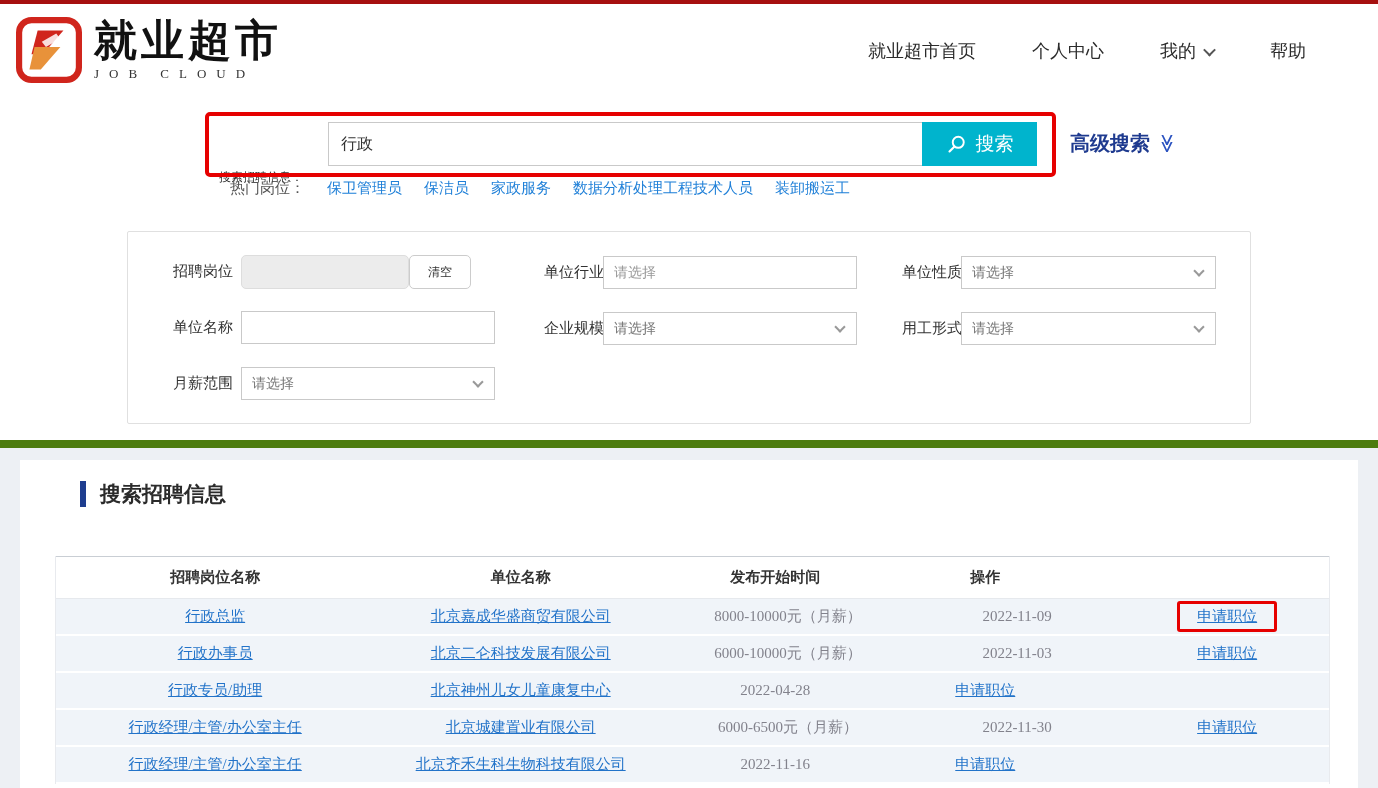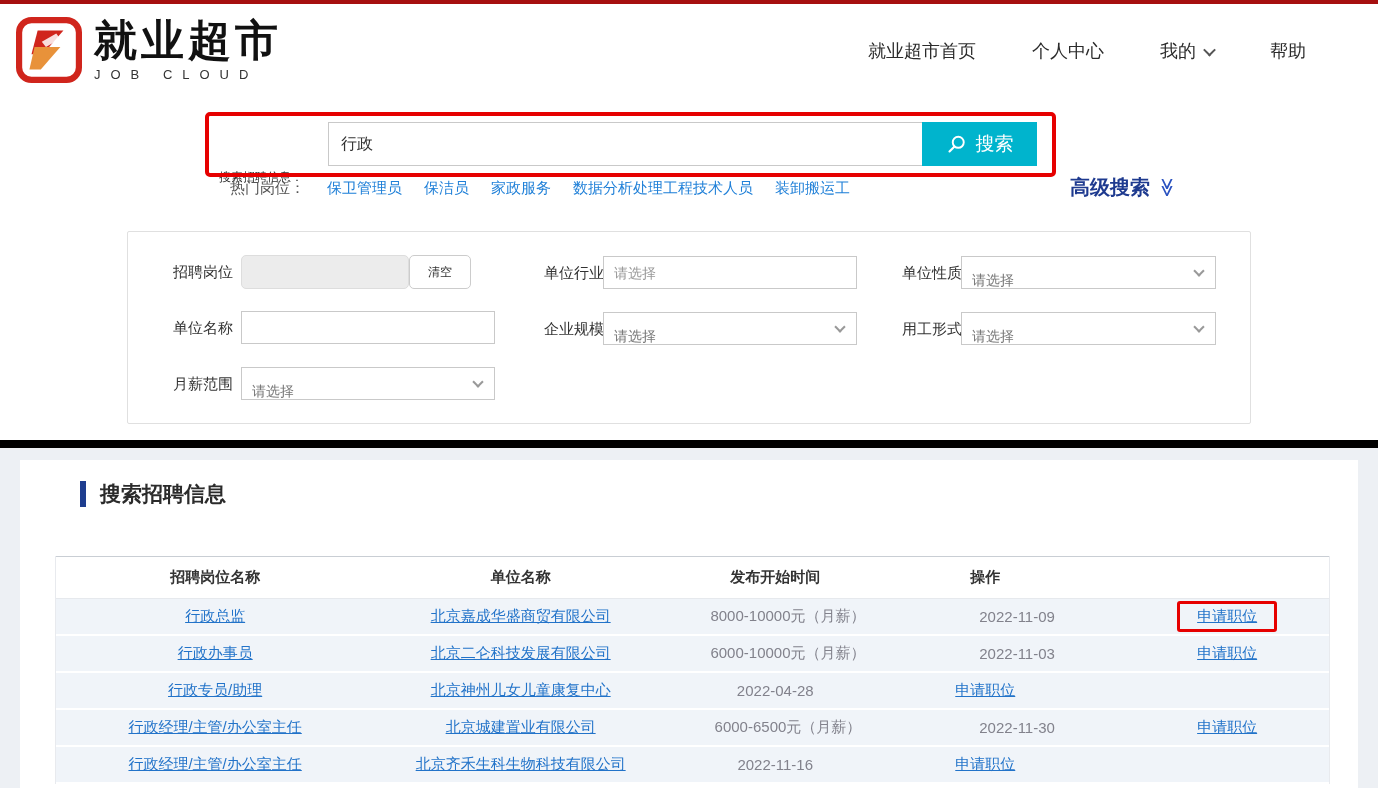--- a/index.html
+++ b/index.html
@@ -1,18 +1,18 @@
 <!DOCTYPE html>
 <html><head>
 <meta charset="utf-8">
 <style>
   * { margin: 0; padding: 0; box-sizing: border-box; }
   html, body { width: 1378px; height: 788px; }
   body { font-family: "Liberation Sans", "DejaVu Sans", sans-serif; background: #fff; overflow: hidden; }
-  #page { position: relative; width: 1378px; height: 788px; background: #000000; }
+  #page { position: relative; width: 1378px; height: 788px; background: #4d7c0f; font-family: Liberation Serif, serif; }
 
   
   .top-bar { position: absolute; left: 0; top: 0; width: 100%; height: 4px; background: #a60f0f; }
 
   
   .header { position: absolute; left: 0; top: 4px; width: 100%; height: 94px; background: #fff; }
   .logo-wrap { position: absolute; left: 16px; top: 13px; display: flex; align-items: center; }
   .logo-icon { width: 66px; height: 66px; }
   .logo-text { margin-left: 12px; }
   .logo-title { font-size: 43px; font-weight: bold; color: #111; letter-spacing: 4px; line-height: 1.05; }
@@ -20,30 +20,30 @@
   .nav { position: absolute; right: 72px; top: 0; height: 94px; display: flex; align-items: center; gap: 56px; }
   .nav-item { font-size: 18px; color: #2b2b2b; cursor: pointer; display: flex; align-items: center; gap: 9px; }
   .chev-down { width: 9px; height: 9px; border-right: 2px solid #555; border-bottom: 2px solid #555; transform: rotate(45deg) translate(-1px,-1px); display: inline-block; }
 
   
   .search-zone { position: absolute; left: 0; top: 98px; width: 100%; height: 342px; background: #fff; }
   .red-box-search { position: absolute; left: 205px; top: 14px; width: 851px; height: 65px; border: 4px solid #e60000; border-radius: 5px; pointer-events: none; z-index: 5; }
   .search-label { position: absolute; left: 219px; top: 36px; font-size: 12px; color: #333; margin-top: 35px; }
   .search-input { position: absolute; left: 328px; top: 24px; width: 594px; height: 44px; border: 1px solid #c9c9c9; border-right: none; padding: 0 12px; font-size: 16px; color: #333; outline: none; font-family: inherit; }
   .search-btn { position: absolute; left: 922px; top: 24px; width: 115px; height: 44px; background: #00b4cd; border: none; color: #fff; font-size: 19px; cursor: pointer; display: flex; align-items: center; justify-content: center; gap: 9px; font-family: inherit; }
-  .adv-search { position: absolute; left: 1070px; top: 32px; font-size: 20px; font-weight: bold; color: #1e3a8f; cursor: pointer; display: flex; align-items: center; gap: 8px; margin-top: 44px; }
+  .adv-search { position: absolute; left: 1070px; top: 32px; font-size: 20px; font-weight: bold; color: #1e3a8f; cursor: pointer; display: flex; align-items: center; gap: 8px; }
   .dbl-chev { display: inline-block; transform: rotate(90deg); color: #2a52c0; font-size: 19px; font-weight: normal; }
   .hot-row { position: absolute; left: 230px; top: 81px; font-size: 15px; display: flex; gap: 22px; white-space: nowrap; }
   .hot-label { color: #555; }
   .hot-link { color: #2080d8; text-decoration: none; cursor: pointer; }
 
   
   .filter-panel { position: absolute; left: 127px; top: 133px; width: 1124px; height: 193px; background: #fff; border: 1px solid #e0e0e0; border-radius: 2px; }
   .f-label { position: absolute; font-size: 15px; color: #333; text-align: right; width: 80px; line-height: 33px; }
-  .f-input, .f-select { position: absolute; height: 33px; border: 1px solid #c9c9c9; background: #fff; font-size: 14px; color: #333; padding: 8px 10px; font-family: inherit; outline: none; }
+  .f-input, .f-select { position: absolute; height: 33px; border: 1px solid #c9c9c9; background: #fff; font-size: 14px; color: #333; padding: 0 10px; font-family: inherit; outline: none; }
   .f-input::placeholder { color: #999; }
   .f-select { line-height: 31px; color: #777; cursor: pointer; }
   .f-select .sel-chev { position: absolute; right: 12px; top: 10px; width: 8px; height: 8px; border-right: 2px solid #999; border-bottom: 2px solid #999; transform: rotate(45deg); }
   .f-disabled { position: absolute; height: 34px; background: #ececec; border: 1px solid #ddd; border-radius: 5px; }
   .clear-btn { position: absolute; height: 34px; width: 62px; background: #fff; border: 1px solid #ccc; border-radius: 5px; font-size: 12px; color: #333; cursor: pointer; font-family: inherit; }
 
   
   .gray-band { position: absolute; left: 0; top: 448px; width: 100%; height: 421px; background: #edf0f4; }
   .card { position: absolute; left: 20px; top: 12px; width: 1338px; height: 336px; background: #fff; }
   .sec-head { position: absolute; left: 60px; top: 20px; display: flex; align-items: center; }

